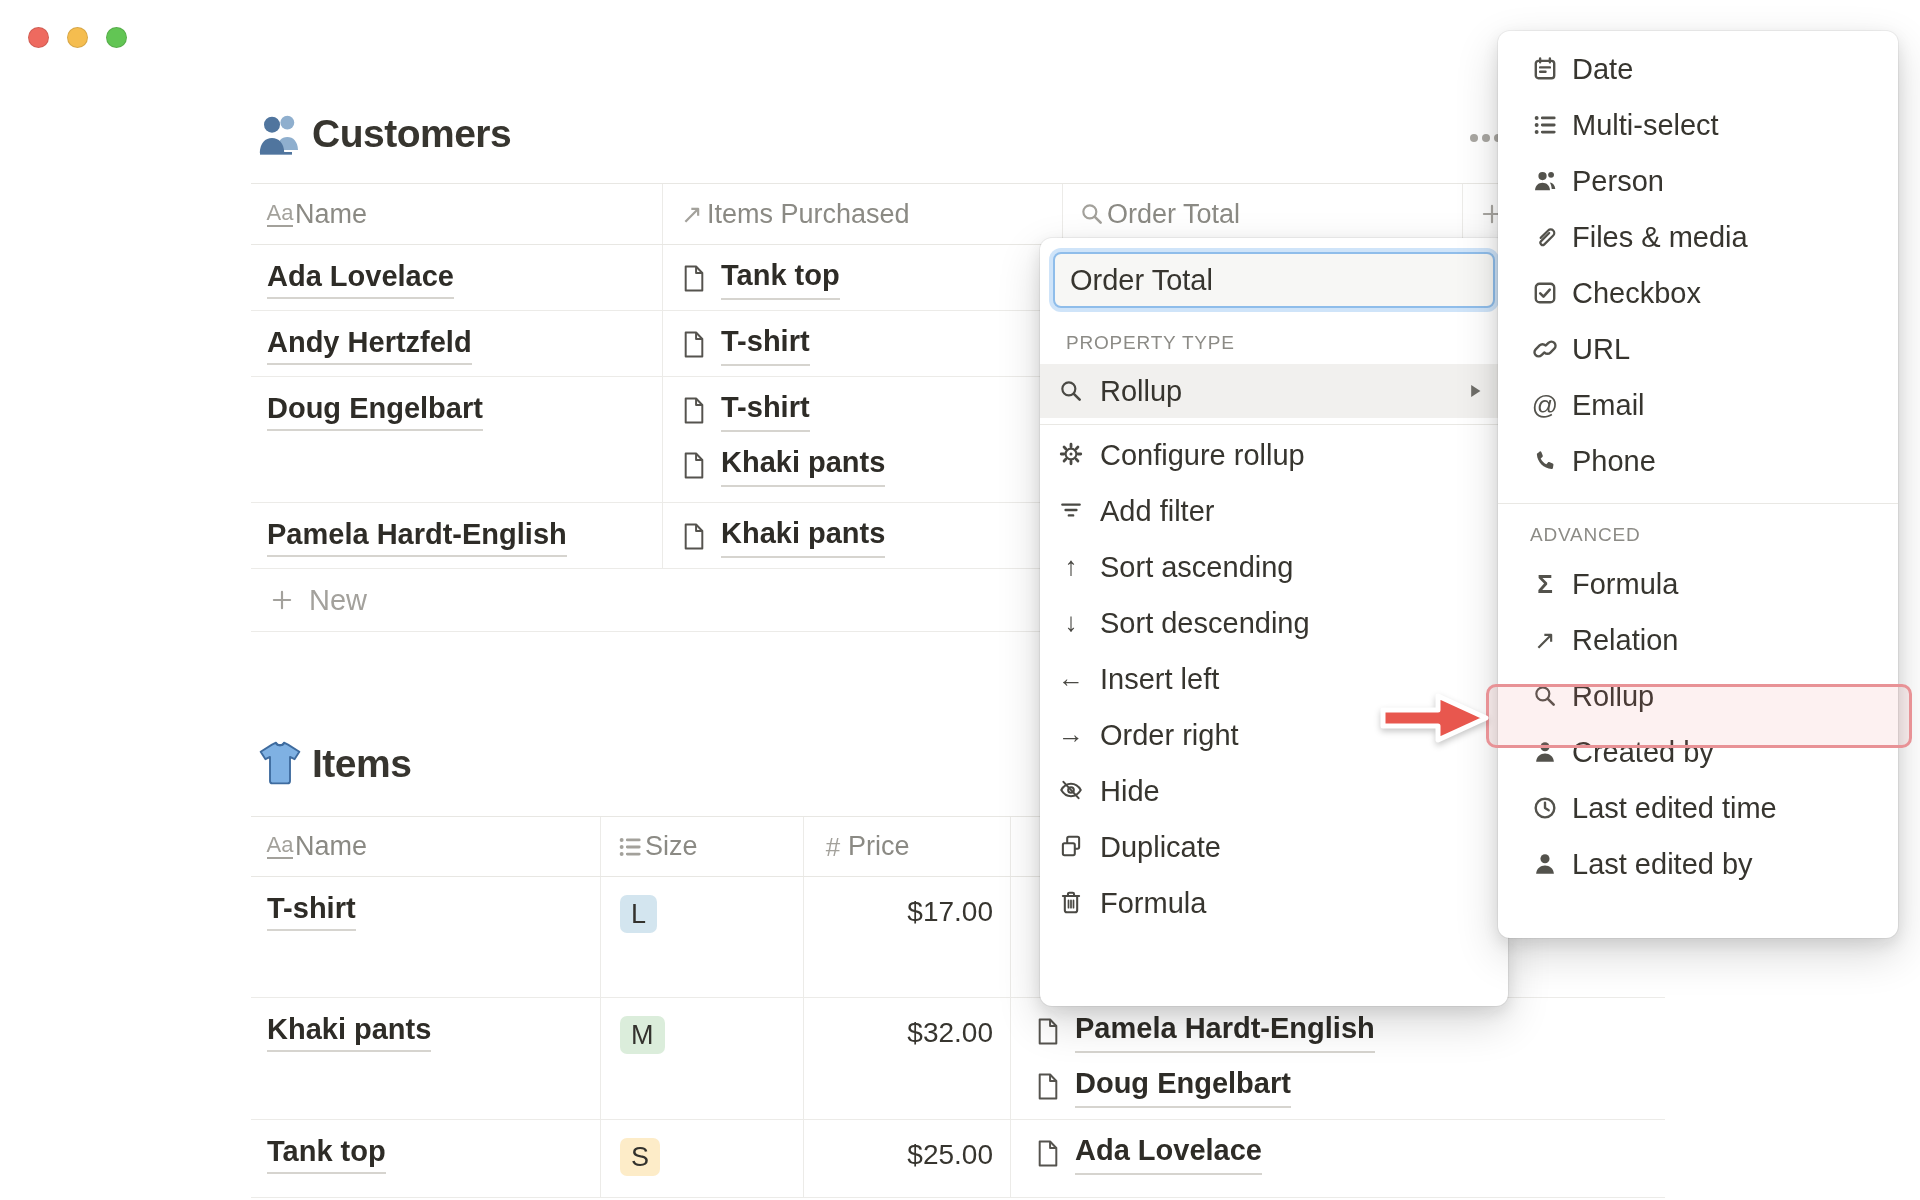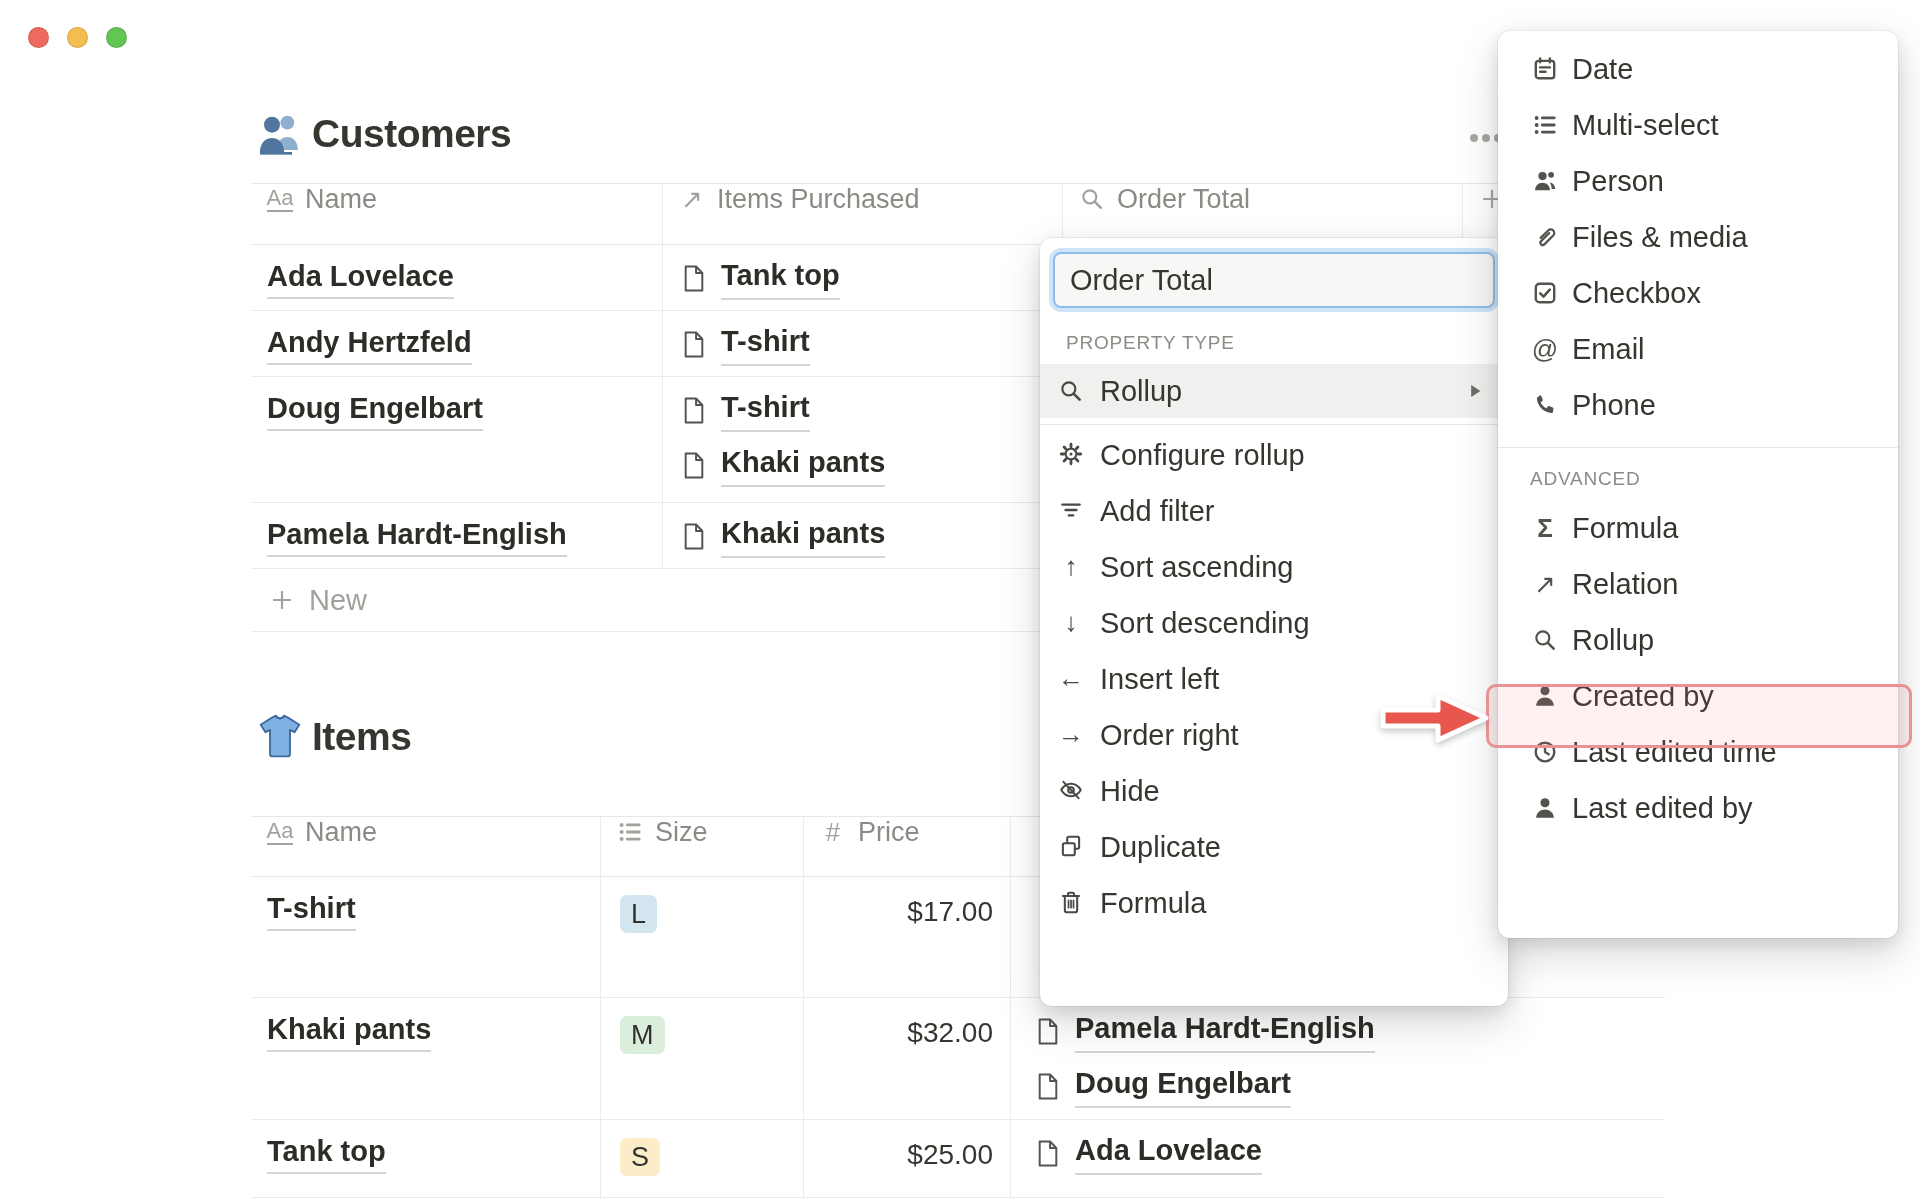--- a/index.html
+++ b/index.html
@@ -9,28 +9,28 @@
 
   
   .traffic { position:absolute; left:28px; top:27px; display:flex; gap:18px; }
   .light { width:21px; height:21px; border-radius:50%; border:1px solid rgba(0,0,0,.12); }
 
   
   .section-title { position:absolute; display:flex; align-items:center; gap:8px; }
   .title-emoji svg { width:48px; height:48px; display:block; }
   .title-text { font-size:39px; font-weight:700; letter-spacing:-.5px; color:#37352F; }
   .customers-pos { left:256px; top:110px; }
-  .items-pos { left:256px; top:713px; }
+  .items-pos { left:256px; top:740px; }
 
   
   .ntable { position:absolute; background:#fff; }
   .customers-table { left:251px; top:183px; width:1281px; }
   .items-table { left:251px; top:816px; width:1414px; }
   .thead { display:flex; border-top:1px solid #E8E7E3; border-bottom:1px solid #E8E7E3; }
-  .th { display:flex; gap:10px; padding:0 14px; color:#8B8A84; font-size:27px; }
+  .th { display:flex; align-items:center; gap:0; padding:0 14px; color:#8B8A84; font-size:27px; }
   .th .icon { color:#A3A19B; }
   .customers-table .thead { height:62px; }
   .items-table .thead { height:61px; }
   .customers-table .th:nth-child(1){ width:411px; }
   .customers-table .th:nth-child(2){ width:400px; }
   .customers-table .th:nth-child(3){ width:400px; }
   .customers-table .th:nth-child(4){ width:70px; padding:0 0 0 14px; }
   .items-table .th:nth-child(1){ width:349px; }
   .items-table .th:nth-child(2){ width:203px; }
   .items-table .th:nth-child(3){ width:207px; }
@@ -486,20 +486,29 @@
           <span class="icon">
             <svg viewBox="0 0 24 24" fill="none" stroke="currentColor" stroke-width="2" stroke-linecap="round" stroke-linejoin="round">
               <rect x="3.5" y="3.5" width="17" height="17" rx="3.5" stroke-width="2.2"></rect>
               <path d="M7.6 12.3l3 3 5.8-6.4" stroke-width="2.4"></path>
             </svg>
           </span>
           <span>Checkbox</span>
         </div>
         <div class="tm-item">
           <span class="icon">
+            <svg viewBox="0 0 24 24" fill="none" stroke="currentColor" stroke-width="2" stroke-linecap="round" stroke-linejoin="round">
+              <path d="M11 15.5 8.8 17.7a3.8 3.8 0 0 1-5.4-5.4L7 8.7a3.8 3.8 0 0 1 5.4 0" stroke-width="2.2"></path>
+              <path d="M13 8.5l2.2-2.2a3.8 3.8 0 0 1 5.4 5.4L17 15.3a3.8 3.8 0 0 1-5.4 0" stroke-width="2.2"></path>
+            </svg>
+          </span>
+          <span>URL</span>
+        </div>
+        <div class="tm-item">
+          <span class="icon">
             <span class="tg">@</span>
           </span>
           <span>Email</span>
         </div>
         <div class="tm-item">
           <span class="icon">
             <svg viewBox="0 0 24 24" fill="currentColor">
               <path d="M7.4 3.1c.5-.1 1 .2 1.2.7l1.3 3.2c.2.4.1.9-.3 1.2L8 9.7c1 2.3 2.9 4.2 5.2 5.2l1.5-1.6c.3-.4.8-.5 1.2-.3l3.2 1.3c.5.2.8.7.7 1.2l-.5 2.9c-.1.6-.6 1-1.2 1C10.8 19 4.9 13.1 4.5 5.8c0-.6.4-1.1 1-1.2z"></path>
             </svg>
           </span>

